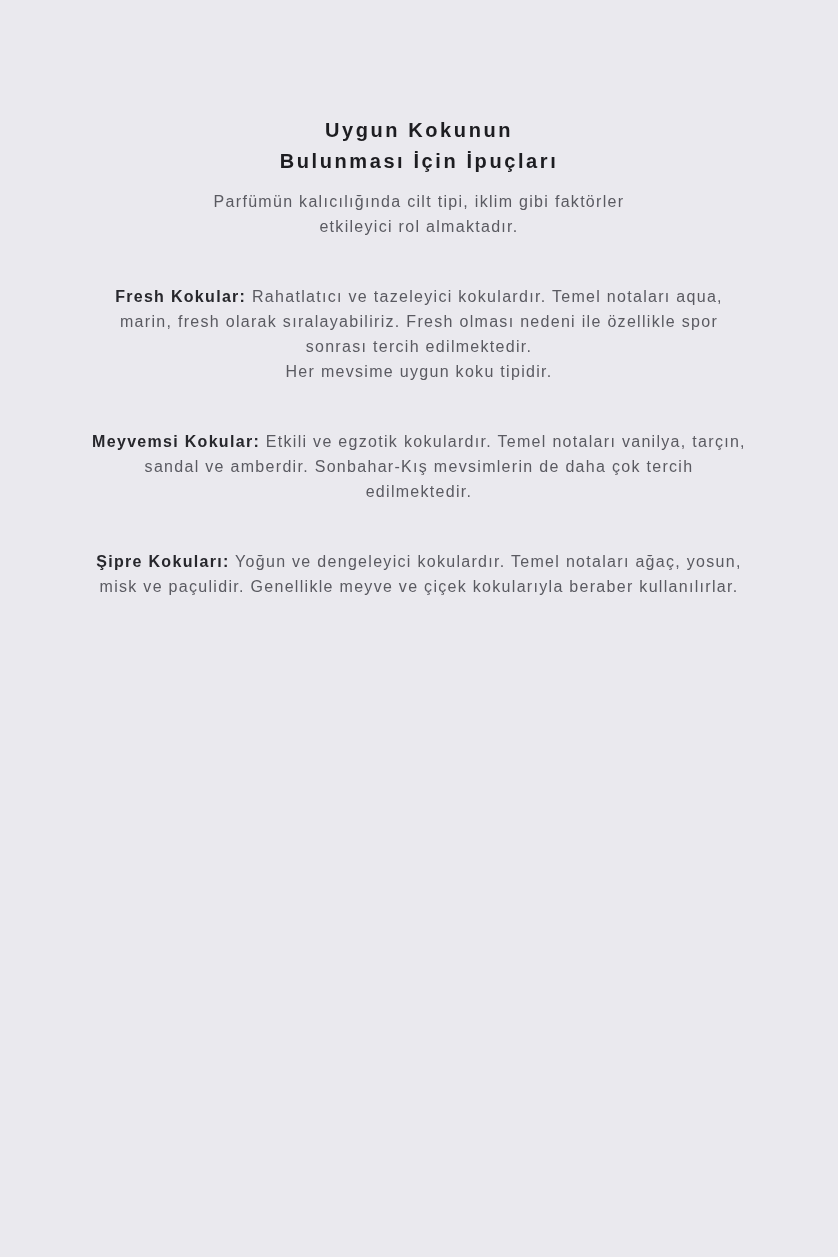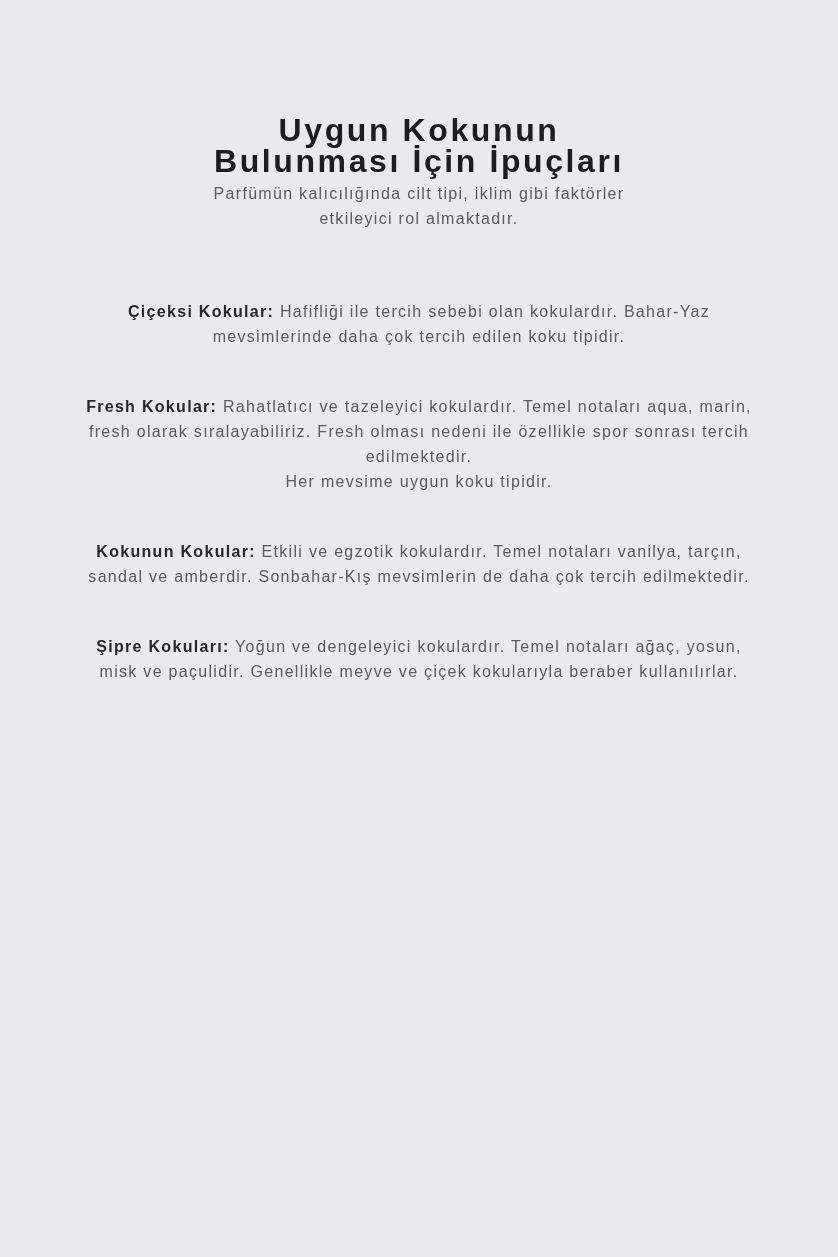--- a/index.html
+++ b/index.html
@@ -13,32 +13,32 @@
   .page {
     box-sizing: border-box;
     width: 838px;
     height: 1257px;
     padding: 115px 79px 0 79px;
     text-align: center;
     overflow: hidden;
   }
   .title {
     margin: 0;
-    font-size: 32px;
+    font-size: 20px;
     font-weight: 700;
     line-height: 31px;
     letter-spacing: 2.6px;
     color: #1d1d21;
     white-space: pre-line;
   }
   .intro {
     margin: 40px 0 0 0;
   }
   .body-text {
-    margin: 4px;
+    margin: 12px;
     font-size: 16px;
     font-weight: 400;
     line-height: 25px;
     letter-spacing: 1.3px;
     color: #5a5a61;
   }
   .pre { white-space: pre-line; }
   .section { margin-top: 45px; }
   .section.first { margin-top: 68px; }
   .section-label {
@@ -50,25 +50,24 @@
 <body>
 
 <div class="page">
 
   <h1 class="title pre">Uygun Kokunun
 Bulunması İçin İpuçları</h1>
 
   <p class="body-text pre intro">Parfümün kalıcılığında cilt tipi, iklim gibi faktörler
 etkileyici rol almaktadır.</p>
 
-  <p class="body-text section first"><strong class="section-label">Çiçeksi Kokular:</strong> <span class="pre">Hafifliği ile tercih sebebi olan kokulardır. Bahar-Yaz mevsimlerinde daha çok tercih edilen koku tipidir.</span></p>
 
 
   <p class="body-text section"><strong class="section-label">Fresh Kokular:</strong> <span class="pre">Rahatlatıcı ve tazeleyici kokulardır. Temel notaları aqua, marin, fresh olarak sıralayabiliriz. Fresh olması nedeni ile özellikle spor sonrası tercih edilmektedir.
 Her mevsime uygun koku tipidir.</span></p>
 
-  <p class="body-text section"><strong class="section-label">Kokunun Kokular:</strong> <span class="pre">Etkili ve egzotik kokulardır. Temel notaları vanilya, tarçın, sandal ve amberdir. Sonbahar-Kış mevsimlerin de daha çok tercih edilmektedir.</span></p>
+  <p class="body-text section"><strong class="section-label">Meyvemsi Kokular:</strong> <span class="pre">Etkili ve egzotik kokulardır. Temel notaları vanilya, tarçın, sandal ve amberdir. Sonbahar-Kış mevsimlerin de daha çok tercih edilmektedir.</span></p>
 
   <p class="body-text section"><strong class="section-label">Şipre Kokuları:</strong> <span class="pre">Yoğun ve dengeleyici kokulardır. Temel notaları ağaç, yosun, misk ve paçulidir. Genellikle meyve ve çiçek kokularıyla beraber kullanılırlar.</span></p>
 
 
 
 </div>
 
 </body></html>

